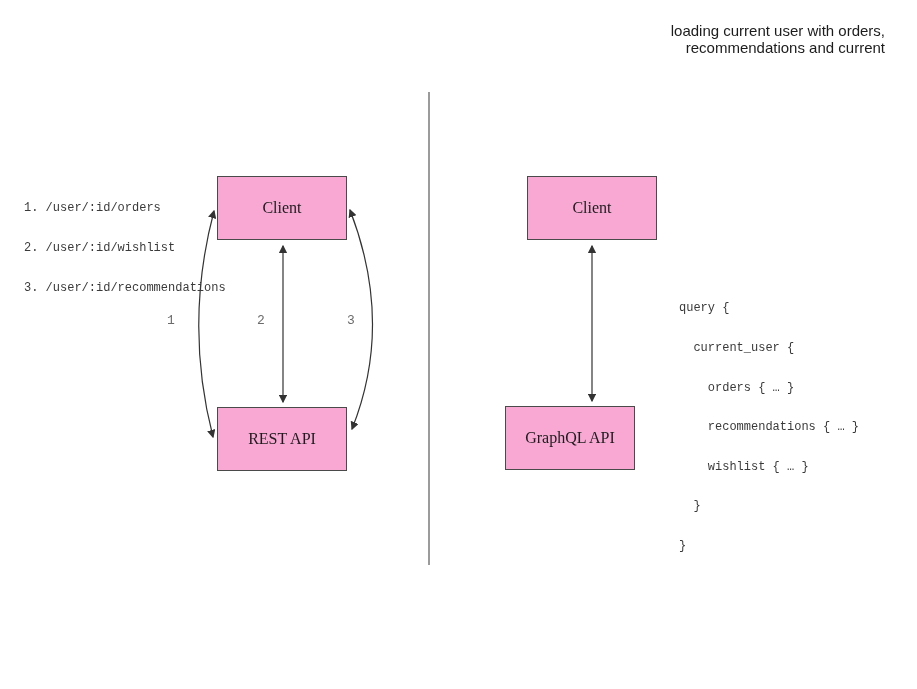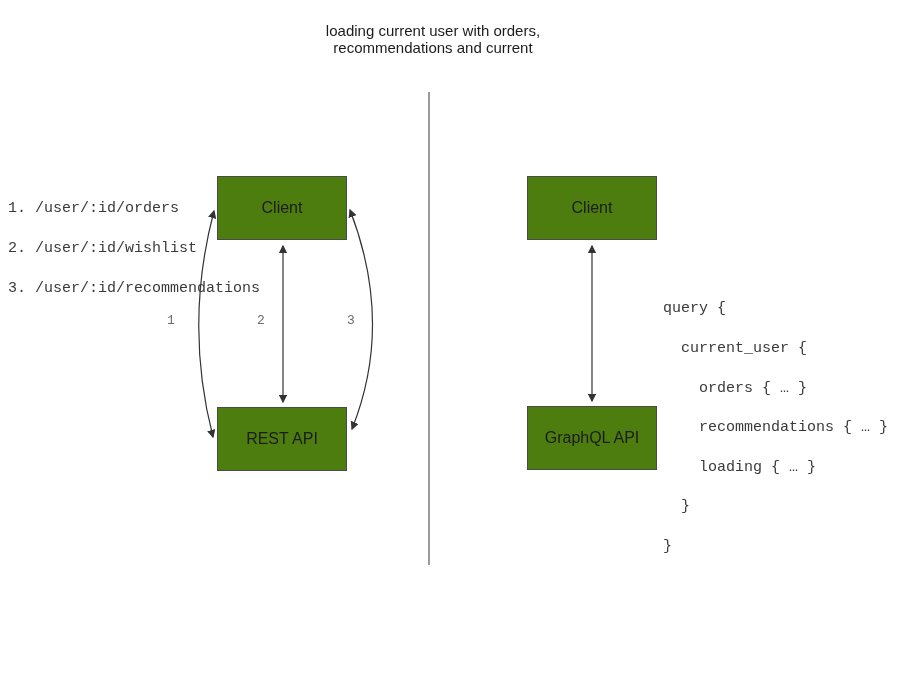--- a/index.html
+++ b/index.html
@@ -13,49 +13,52 @@
     height: 689px;
     background: #ffffff;
     overflow: hidden;
     font-family: "Liberation Sans", sans-serif;
   }
   .title {
     position: absolute;
     top: 22px;
     left: 0;
     width: 866px;
-    text-align: center;
+    text-align: right;
     font-size: 15px;
     line-height: 17px;
     color: #1c1c1c;
+    padding-left: 19px;
   }
   .node-box {
     position: absolute;
     width: 128px;
     height: 62px;
-    background: #4d7c0f;
+    background: #f9a8d4;
     border: 1.5px solid #4a4a4a;
     display: flex;
     align-items: center;
     justify-content: center;
     font-size: 16px;
     color: #1c1c1c;
+    font-family: Liberation Serif, serif;
   }
   #client-left  { left: 217px; top: 176px; }
   #rest-api     { left: 217px; top: 407px; align-items: center; }
   #client-right { left: 527px; top: 176px; }
-  #graphql-api  { left: 527px; top: 406px; }
+  #graphql-api  { left: 505px; top: 406px; }
 
   .mono-block {
     position: absolute;
     font-family: "Liberation Mono", monospace;
-    font-size: 15px;
+    font-size: 12px;
     line-height: 13.2px;
     color: #3a3a3a;
     white-space: pre;
+    margin-left: 16px;
   }
   #endpoint-list { left: 8px;  top: 176px; }
   #query-block   { left: 663px; top: 276px; font-family: Liberation Mono, monospace; }
 
   .arrow-label {
     position: absolute;
     font-family: "Liberation Mono", monospace;
     font-size: 13px;
     color: #6b6b6b;
   }
@@ -120,18 +123,18 @@
   </div>
   <div id="graphql-api" class="node-box">
     <span>GraphQL API</span>
   </div>
 
   <div id="query-block" class="mono-block">
     <div>query {</div>
     <div>  current_user {</div>
     <div>    orders { … }</div>
     <div>    recommendations { … }</div>
-    <div>    loading { … }</div>
+    <div>    wishlist { … }</div>
     <div>  }</div>
     <div>}</div>
   </div>
 
 </div>
 
 </body></html>

